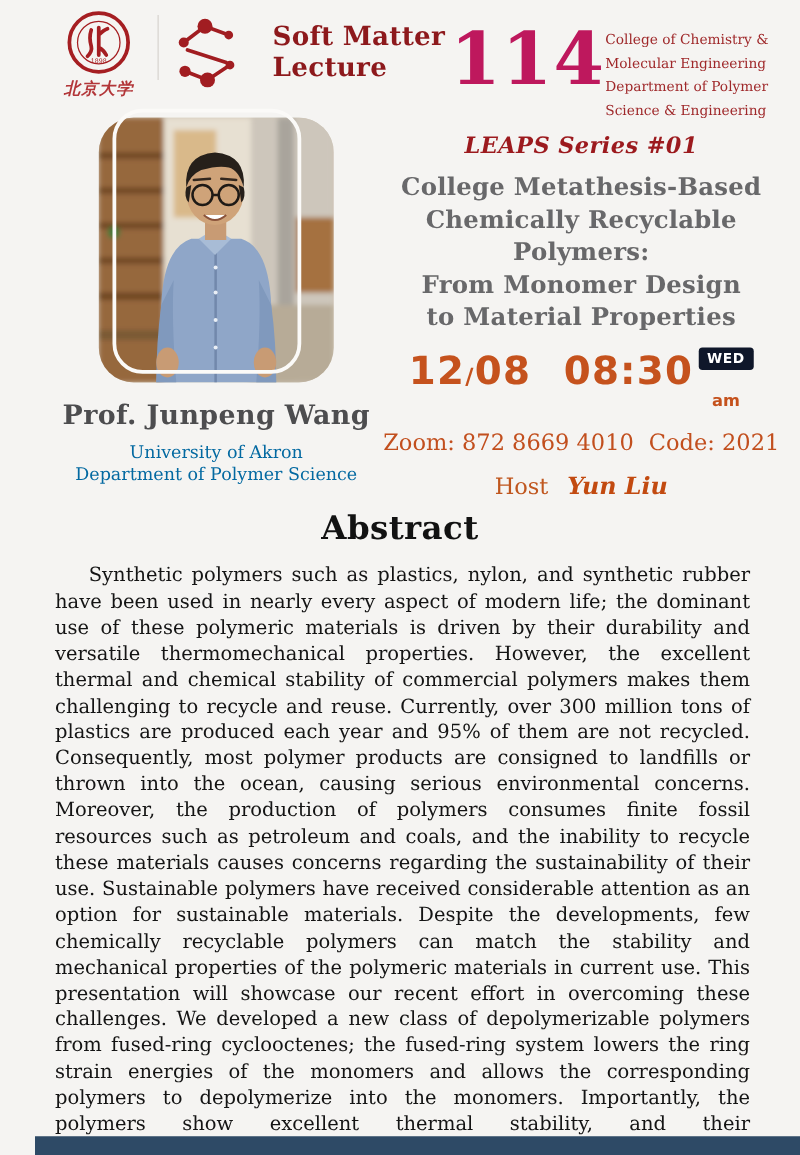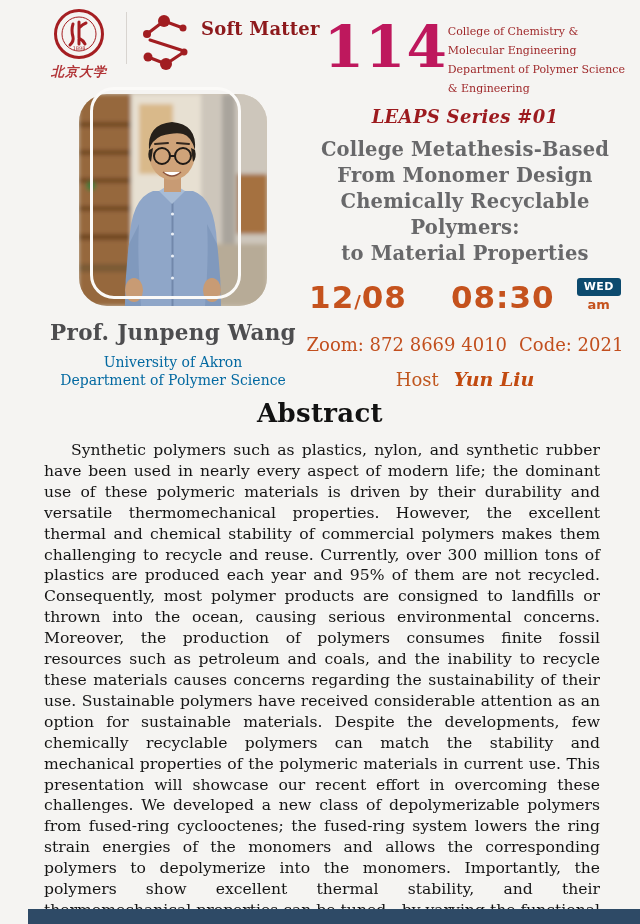--- a/index.html
+++ b/index.html
@@ -19,22 +19,22 @@
     padding:8px 10px 0 40px;height:72px;position:relative;
   }
   .logo-block{width:78px;text-align:center;flex:0 0 auto;}
   .cn-name{
     color:#b23538;font-size:13px;font-weight:bold;letter-spacing:1px;
     font-style:italic;margin-top:1px;line-height:14px;
   }
   .vdiv{width:1px;height:52px;background:#d8d4d0;margin:4px 10px 0 8px;flex:0 0 auto;}
   .molecule{flex:0 0 auto;margin-top:4px;}
   .series-title{
-    margin:8px 0 0 6px;flex:0 0 auto;
-    color:#8d191c;font-weight:bold;font-size:18px;line-height:25px;
+    margin:8px 0 0 23px;flex:0 0 auto;
+    color:#8d191c;font-weight:bold;font-size:21px;line-height:25px;
     letter-spacing:.2px;
   }
   .lecture-number{
     color:#be185d;font-weight:bold;font-size:58px;line-height:58px;
     margin:10px 0 0 4px;flex:0 0 auto;letter-spacing:1px;
   }
   .college{
     margin:14px 4px 0 auto;text-align:left;
     color:#9f282a;font-size:11px;line-height:19px;
   }
@@ -60,31 +60,31 @@
   .leaps{
     color:#9c1a1e;font-weight:bold;font-style:italic;font-size:18px;
     letter-spacing:.3px;
   }
   .talk-title{
     margin-top:10px;color:#68686a;font-weight:bold;
     font-size:19.5px;line-height:26px;letter-spacing:.2px;
   }
   .when{
     margin-top:13px;display:flex;justify-content:center;align-items:flex-start;
-    gap:44px;color:#c5521d;
+    gap:26px;color:#c5521d;
     font-family:"DejaVu Sans","Liberation Sans",sans-serif;font-weight:bold;
   }
   .date,.time{font-size:31px;line-height:34px;letter-spacing:1px;}
   .date .slash{font-size:0.58em;}
   .badge-col{display:flex;flex-direction:column;align-items:center;margin-left:-22px;margin-top:-2px;}
   .wed-badge{
-    background:#0c4a6e;color:#ffffff;font-size:11px;line-height:12px;
+    background:#0f172a;color:#ffffff;font-size:11px;line-height:12px;
     padding:3px 7px;border-radius:3px;letter-spacing:.5px;
   }
-  .am-label{color:#c5521d;font-size:13px;line-height:15px;margin-top:1px;}
+  .am-label{color:#c5521d;font-size:13px;line-height:15px;margin-top:18px;}
   .zoomline{
     margin-top:15px;color:#c24f1e;font-size:18px;
     display:flex;justify-content:center;gap:12px;
   }
   .hostline{
     margin-top:13px;color:#c0571f;font-size:18px;
     display:flex;justify-content:center;gap:15px;align-items:baseline;
   }
   .hostname{color:#c24a10;font-weight:bold;font-size:19px;font-style:italic;}
 
@@ -133,20 +133,21 @@
         <circle cx="10" cy="22" r="4"></circle>
         <circle cx="46" cy="16" r="3.5"></circle>
         <circle cx="29" cy="52" r="6"></circle>
         <circle cx="11" cy="45" r="4.5"></circle>
         <circle cx="47" cy="40" r="3.5"></circle>
       </g>
     </svg>
 
     <div class="series-title">
       <div>Soft Matter</div>
+      <div>Lecture</div>
     </div>
 
     <div class="lecture-number">114</div>
 
     <div class="college">
       <div>College of Chemistry &amp; Molecular Engineering</div>
       <div>Department of Polymer Science &amp; Engineering</div>
     </div>
   </div>
 
@@ -209,22 +210,22 @@
         <div>University of Akron</div>
         <div>Department of Polymer Science</div>
       </div>
     </div>
 
     <div class="hero-right">
       <div class="leaps">LEAPS Series #01</div>
 
       <div class="talk-title">
         <div>College Metathesis-Based</div>
+        <div>Chemically Recyclable Polymers:</div>
         <div>From Monomer Design</div>
-        <div>Chemically Recyclable Polymers:</div>
         <div>to Material Properties</div>
       </div>
 
       <div class="when">
         <span class="date"><span>12</span><span class="slash">/</span><span>08</span></span>
         <span class="time">08:30</span>
         <span class="badge-col">
           <span class="wed-badge">WED</span>
           <span class="am-label">am</span>
         </span>

